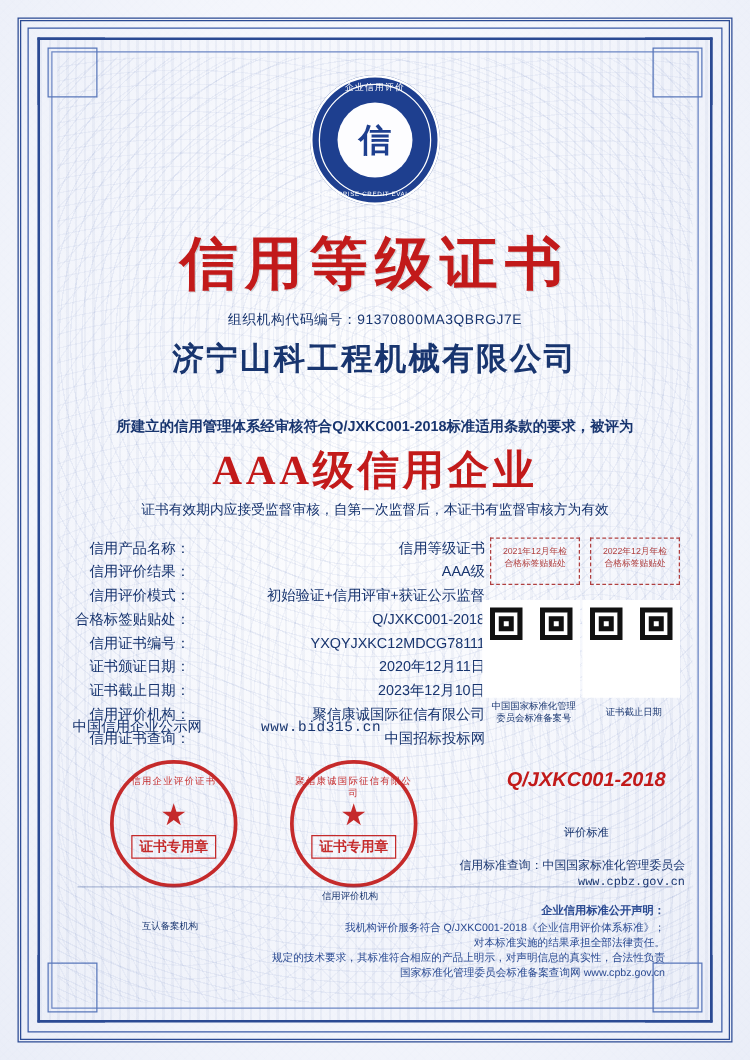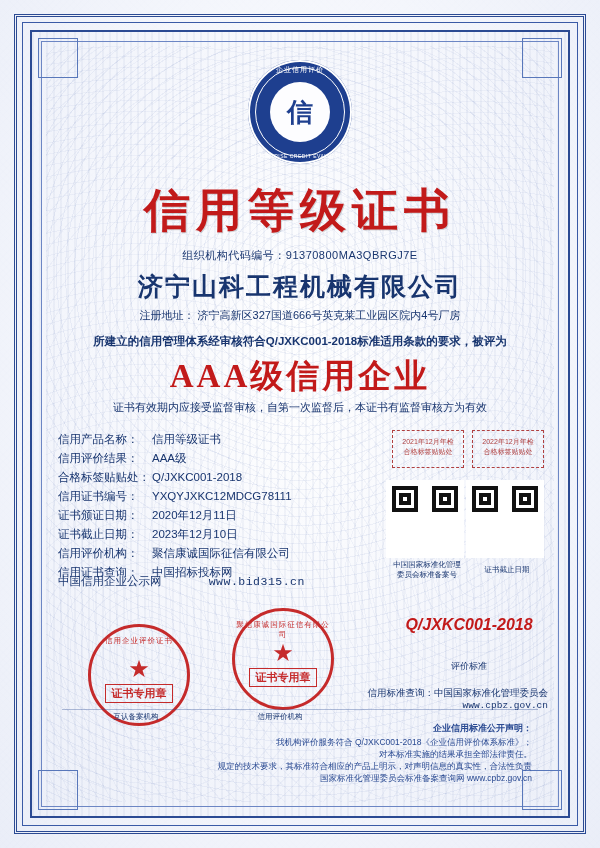--- a/index.html
+++ b/index.html
@@ -93,21 +93,21 @@
     font-family:"Liberation Serif",serif;font-weight:bold;
     font-size:33px;letter-spacing:3px;color:#c21a1a;
   }
   .valid{
     position:absolute;left:0;right:0;top:348px;text-align:center;
     font-size:11px;color:#18356f;
   }
 
   .fields{
     position:absolute;left:6px;top:378px;width:330px;
-    font-size:11.5px;color:#18356f;line-height:19px;
+    font-size:11.5px;color:#18356f;line-height:19px;text-align:right;
   }
   .field-row{display:flex;white-space:nowrap;}
   .field-label{width:94px;flex:none;}
   .field-value{flex:1;}
   .site-row{
     position:absolute;left:6px;top:522px;font-size:11.5px;color:#18356f;
   }
   .site-row .url{font-family:"Liberation Mono",monospace;letter-spacing:0.5px;padding-left:44px;}
 
   
@@ -154,23 +154,23 @@
   }
   .seal .arc{
     position:absolute;left:0;right:0;top:9px;text-align:center;font-size:7.5px;
     letter-spacing:1px;
   }
   .seal .band{
     position:absolute;left:14px;right:14px;bottom:20px;text-align:center;
     font-size:11px;border:1px solid #c21a1a;padding:1px 0;font-weight:bold;
   }
   .seal-cap{position:absolute;font-size:7.5px;color:#18356f;text-align:center;width:96px;}
-  .seal1{left:36px;top:572px;}
+  .seal1{left:36px;top:556px;}
   .seal2{left:180px;top:556px;}
-  .seal1cap{left:36px;top:660px;}
+  .seal1cap{left:36px;top:684px;}
   .seal2cap{left:180px;top:660px;}
 
   .stdno{
     position:absolute;right:4px;top:564px;width:150px;text-align:center;
     color:#c21a1a;font-weight:bold;font-size:16px;font-style:italic;line-height:18px;
   }
   .stdno-cap{position:absolute;right:4px;top:608px;width:150px;text-align:center;font-size:9px;color:#18356f;}
   .stdquery{
     position:absolute;right:0px;top:634px;width:260px;text-align:right;font-size:9.5px;color:#18356f;line-height:13px;
   }
@@ -207,33 +207,36 @@
         <div class="bot-text">ENTERPRISE CREDIT EVALUATION</div>
         <div class="inner">
           <span class="glyph">信</span>
         </div>
       </div>
     </div>
 
     <div class="title">信用等级证书</div>
     <div class="org-code">组织机构代码编号：91370800MA3QBRGJ7E</div>
     <div class="company">济宁山科工程机械有限公司</div>
-    <div class="addr">注册地址：  济宁高新区327国道666号英克莱工业园区院内4号厂房</div>
     <div class="statement">所建立的信用管理体系经审核符合Q/JXKC001-2018标准适用条款的要求，被评为</div>
     <div class="grade">AAA级信用企业</div>
     <div class="valid">证书有效期内应接受监督审核，自第一次监督后，本证书有监督审核方为有效</div>
 
     <div class="fields">
       <div class="field-row">
         <span class="field-label">信用产品名称：</span>
         <span class="field-value">信用等级证书</span>
       </div>
       <div class="field-row">
         <span class="field-label">信用评价结果：</span>
         <span class="field-value">AAA级</span>
+      </div>
+      <div class="field-row">
+        <span class="field-label">信用评价模式：</span>
+        <span class="field-value">初始验证+信用评审+获证公示监督</span>
       </div>
       <div class="field-row">
         <span class="field-label">合格标签贴贴处：</span>
         <span class="field-value">Q/JXKC001-2018</span>
       </div>
       <div class="field-row">
         <span class="field-label">信用证书编号：</span>
         <span class="field-value">YXQYJXKC12MDCG78111</span>
       </div>
       <div class="field-row">

